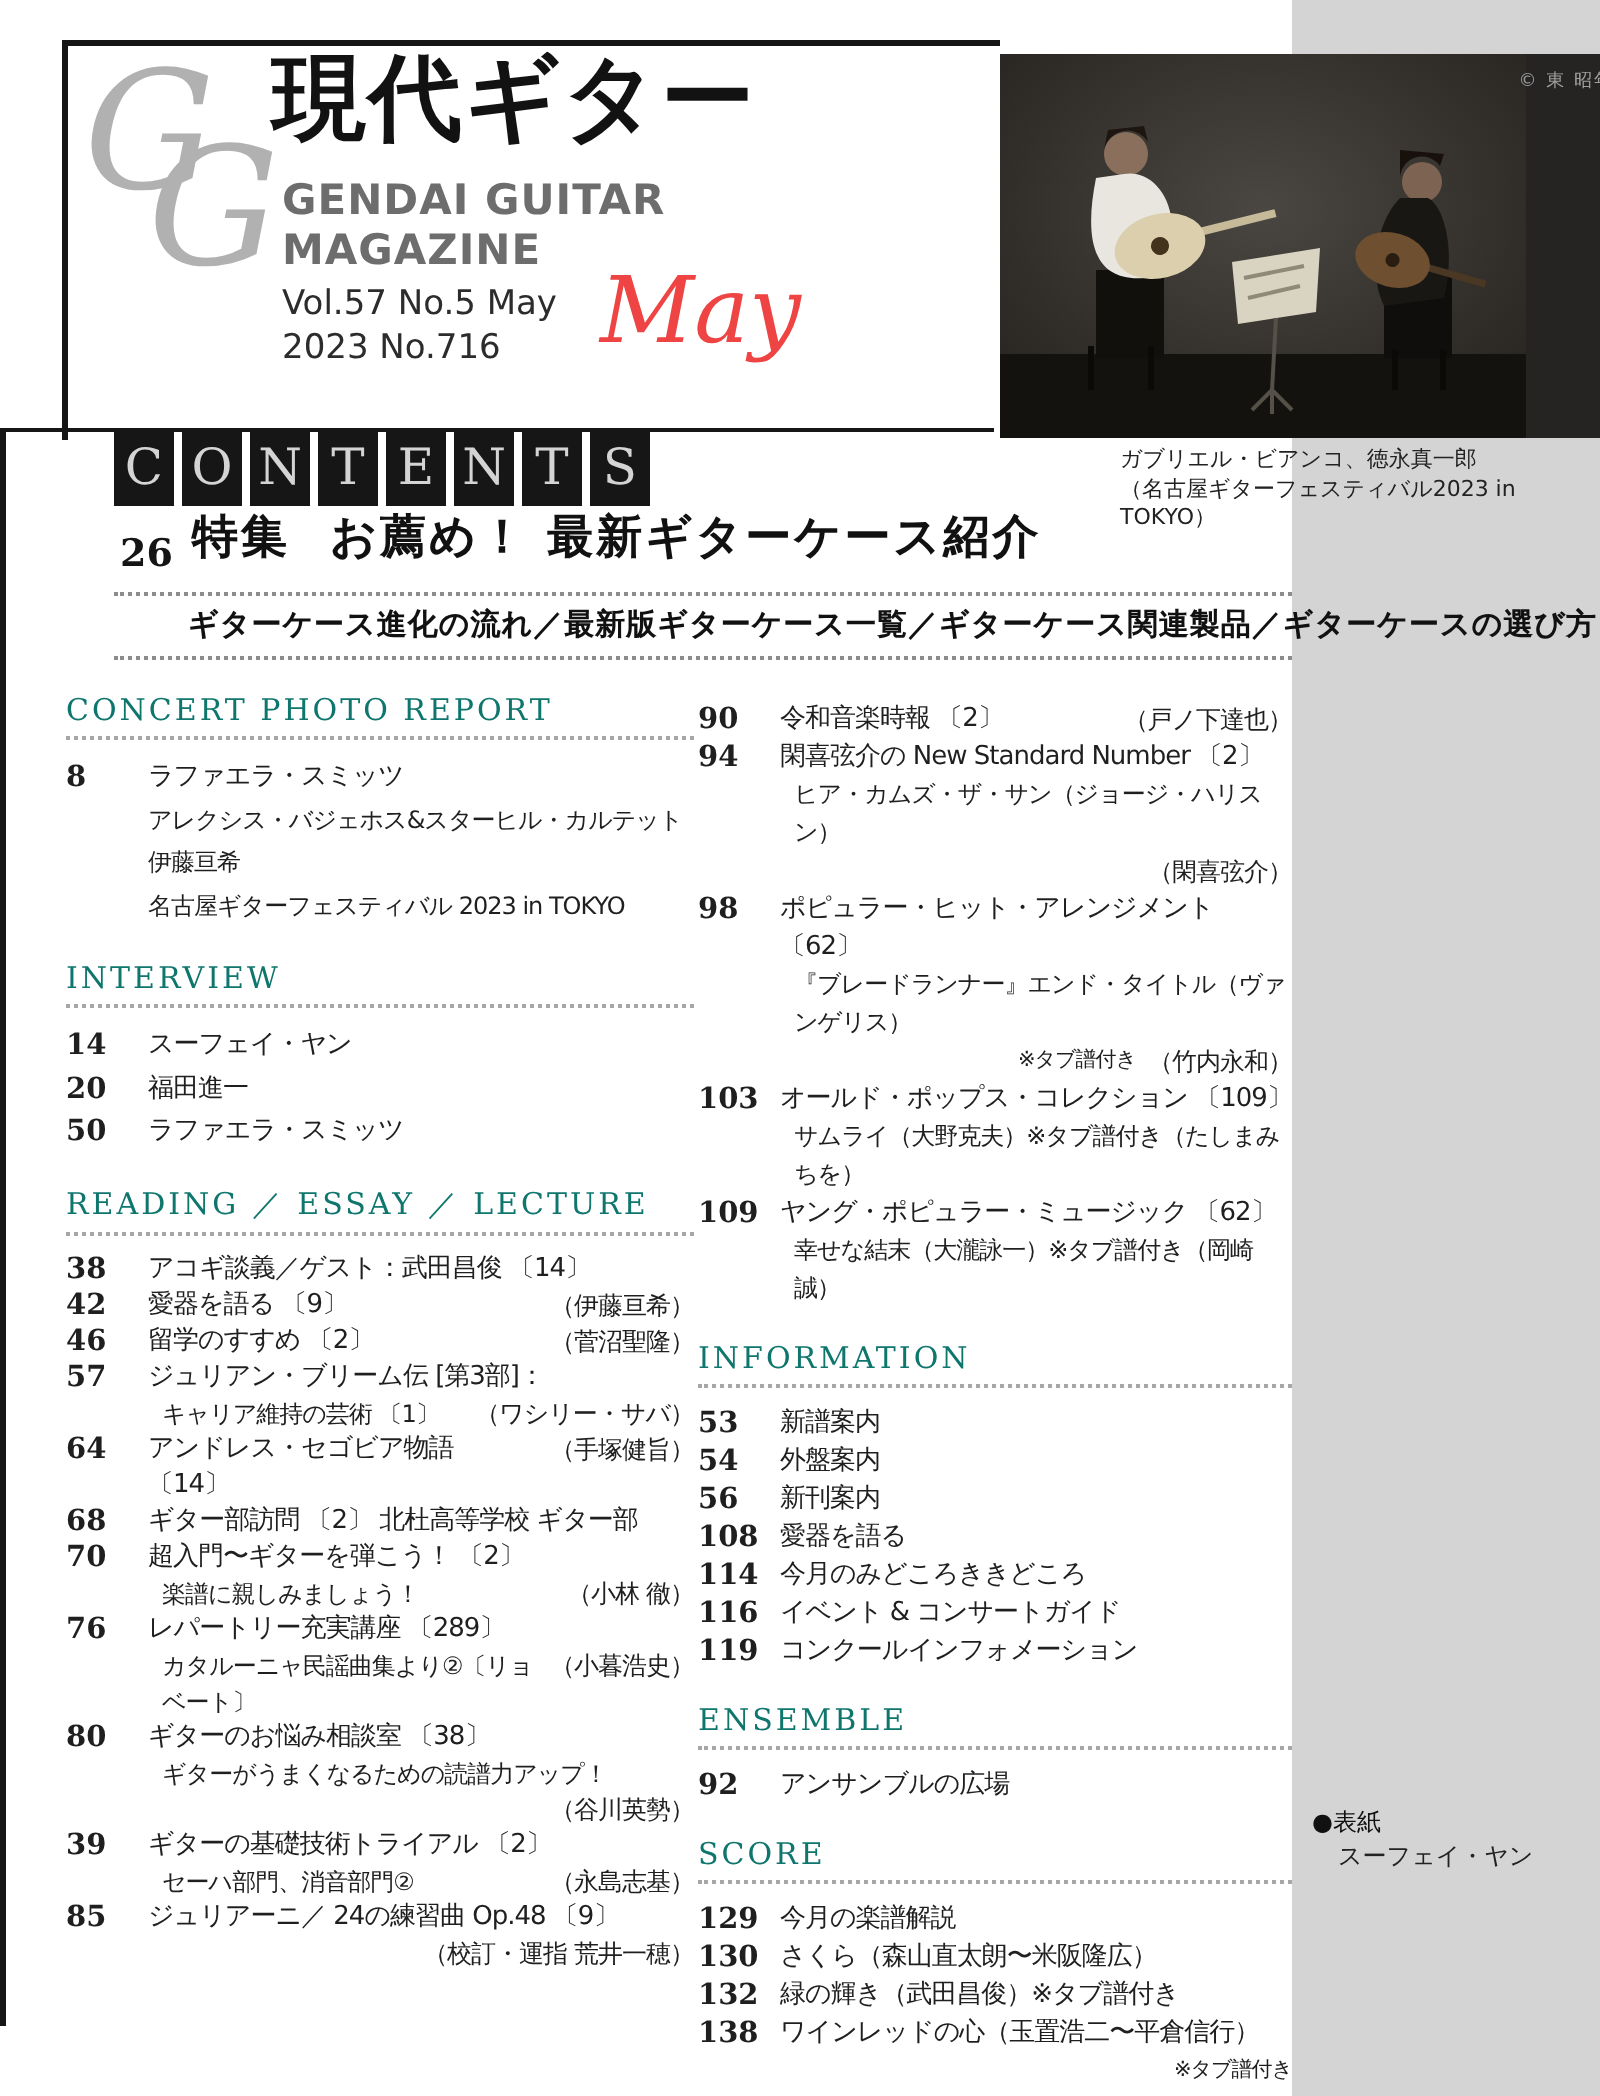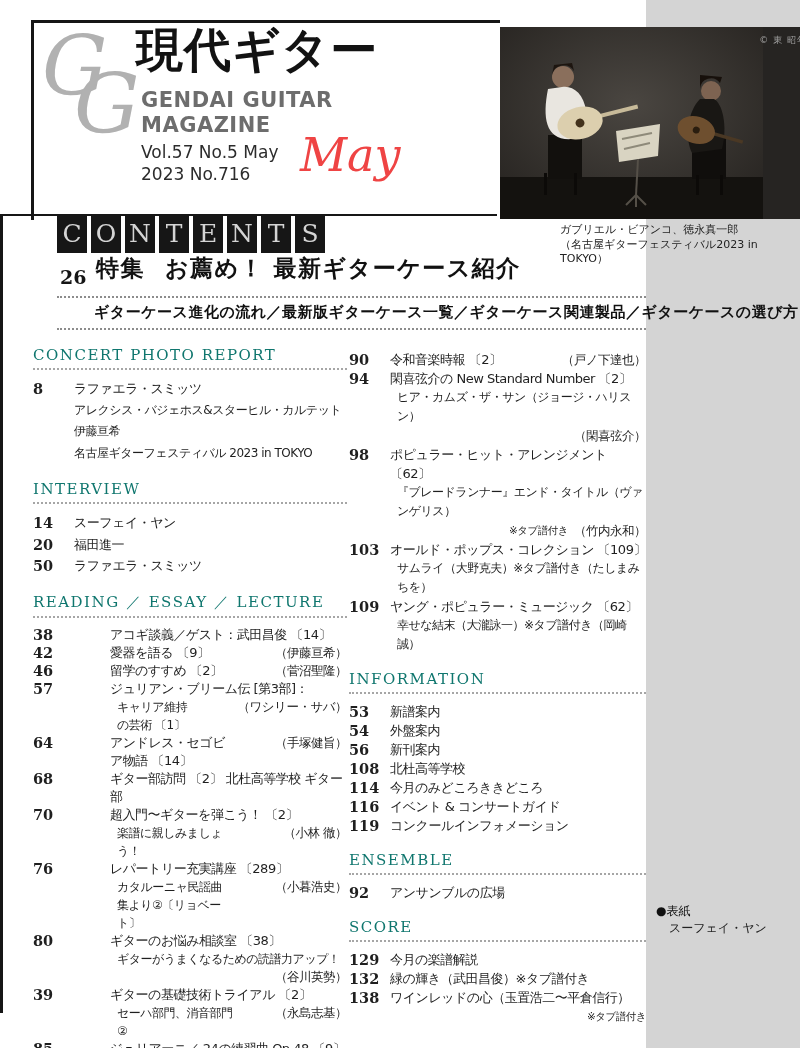--- a/index.html
+++ b/index.html
@@ -52,21 +52,21 @@
 
   
   .col{position:absolute;}
   .col-left{left:33px;top:346px;width:314px;}
   .col-right{left:349px;top:350px;width:297px;}
   .toc-section:not(:first-child){margin-top:16px;}
   .sec-header{font-family:"DejaVu Serif","Liberation Serif",serif;font-size:15px;color:#0f766e;
               letter-spacing:1.5px;padding-bottom:4px;border-bottom:2px dotted #a6a6a6;margin-bottom:8px;}
   .row{display:flex;align-items:flex-start;line-height:21.5px;font-size:13px;letter-spacing:-0.5px;color:#1f1f1f;}
   .col-right .row{line-height:19px;}
-  .col-left .toc-section:nth-of-type(3) .row{line-height:18px;gap:36px;}
+  .col-left .toc-section:nth-of-type(3) .row{line-height:18px;}
   .row .num{width:41px;flex:none;font-family:"DejaVu Serif","Liberation Serif",serif;
             font-weight:bold;font-size:14.5px;letter-spacing:0;}
   .row .txt.sub{font-size:12px;}
   .row .txt.indent{padding-left:7px;}
   .row .right{margin-left:auto;flex:none;text-align:right;font-size:12.5px;padding-left:6px;}
   .row .note-small{margin-left:auto;flex:none;font-size:10.5px;padding-left:6px;}
   .row .note-small + .right{margin-left:0;}
 
   
   .cover-note{position:absolute;left:656px;top:903px;font-size:12px;color:#111;line-height:17px;}
@@ -343,21 +343,21 @@
         <div class="row">
           <span class="num">54</span>
           <span class="txt">外盤案内</span>
         </div>
         <div class="row">
           <span class="num">56</span>
           <span class="txt">新刊案内</span>
         </div>
         <div class="row">
           <span class="num">108</span>
-          <span class="txt">北杜高等学校</span>
+          <span class="txt">愛器を語る</span>
         </div>
         <div class="row">
           <span class="num">114</span>
           <span class="txt">今月のみどころききどころ</span>
         </div>
         <div class="row">
           <span class="num">116</span>
           <span class="txt">イベント &amp; コンサートガイド</span>
         </div>
         <div class="row">
@@ -370,20 +370,24 @@
         <div class="row">
           <span class="num">92</span>
           <span class="txt">アンサンブルの広場</span>
         </div>
       </div>
       <div class="toc-section">
         <div class="sec-header">SCORE</div>
         <div class="row">
           <span class="num">129</span>
           <span class="txt">今月の楽譜解説</span>
+        </div>
+        <div class="row">
+          <span class="num">130</span>
+          <span class="txt">さくら（森山直太朗〜米阪隆広）</span>
         </div>
         <div class="row">
           <span class="num">132</span>
           <span class="txt">緑の輝き（武田昌俊）※タブ譜付き</span>
         </div>
         <div class="row">
           <span class="num">138</span>
           <span class="txt">ワインレッドの心（玉置浩二〜平倉信行）</span>
         </div>
         <div class="row">

